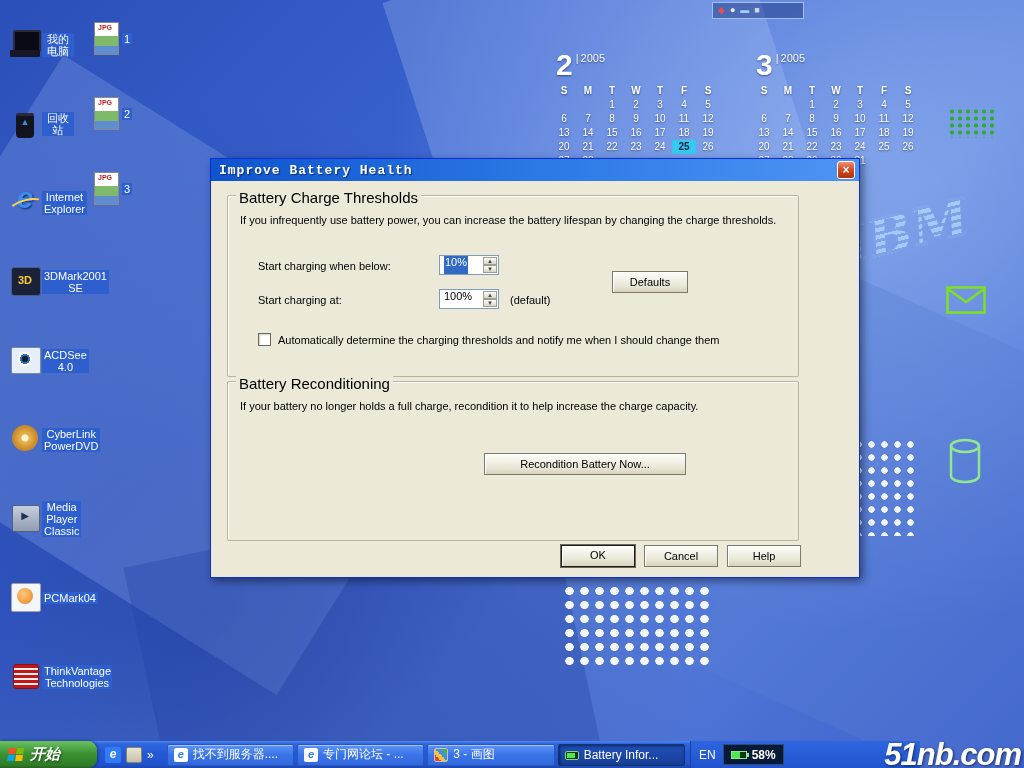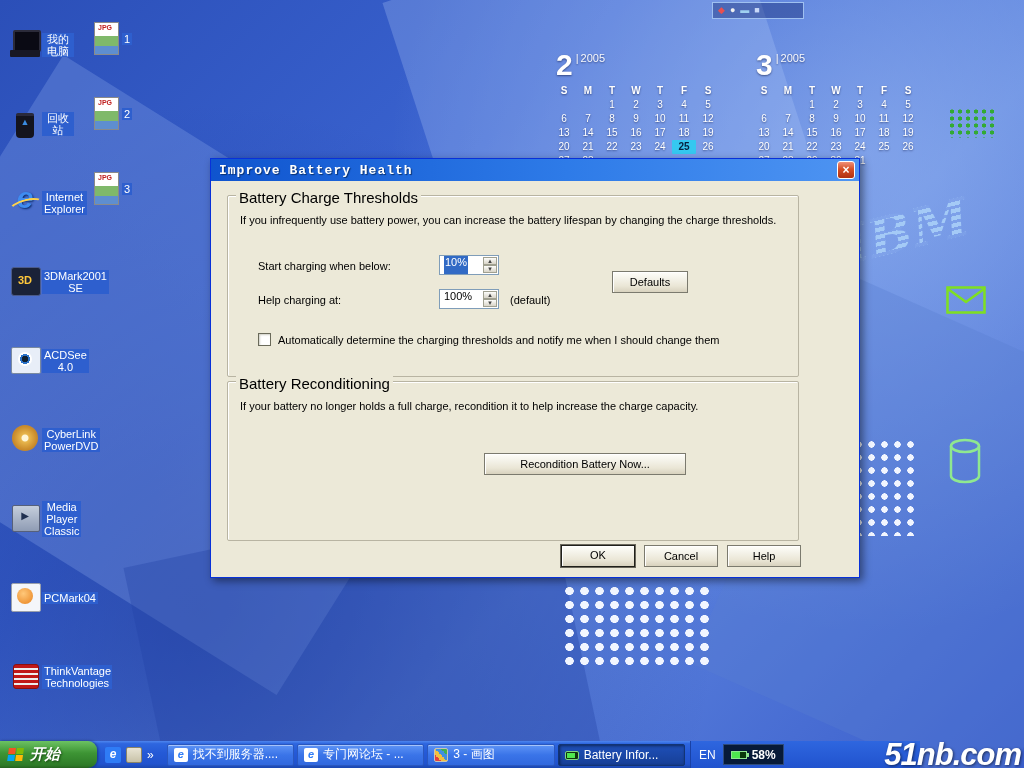--- a/index.html
+++ b/index.html
@@ -374,21 +374,21 @@
 
         <span class="row-label" id="lbl-start">Start charging when below:</span>
         <div class="spin" id="spin-start">
           <span class="val sel">10%</span>
           <span class="spin-btns">
             <span class="spin-b">▴</span>
             <span class="spin-b">▾</span>
           </span>
         </div>
 
-        <span class="row-label" id="lbl-stop">Help charging at:</span>
+        <span class="row-label" id="lbl-stop">Start charging at:</span>
         <div class="spin" id="spin-stop">
           <span class="val">100%</span>
           <span class="spin-btns">
             <span class="spin-b">▴</span>
             <span class="spin-b">▾</span>
           </span>
         </div>
         <span id="default-note">(default)</span>
 
         <div class="btn" id="btn-defaults">Defaults</div>

